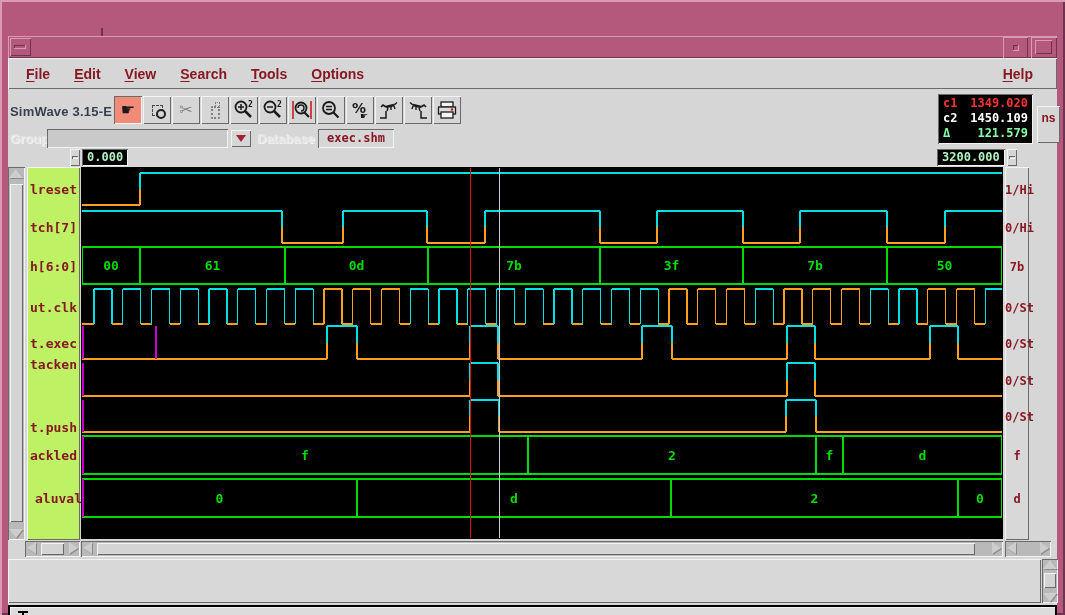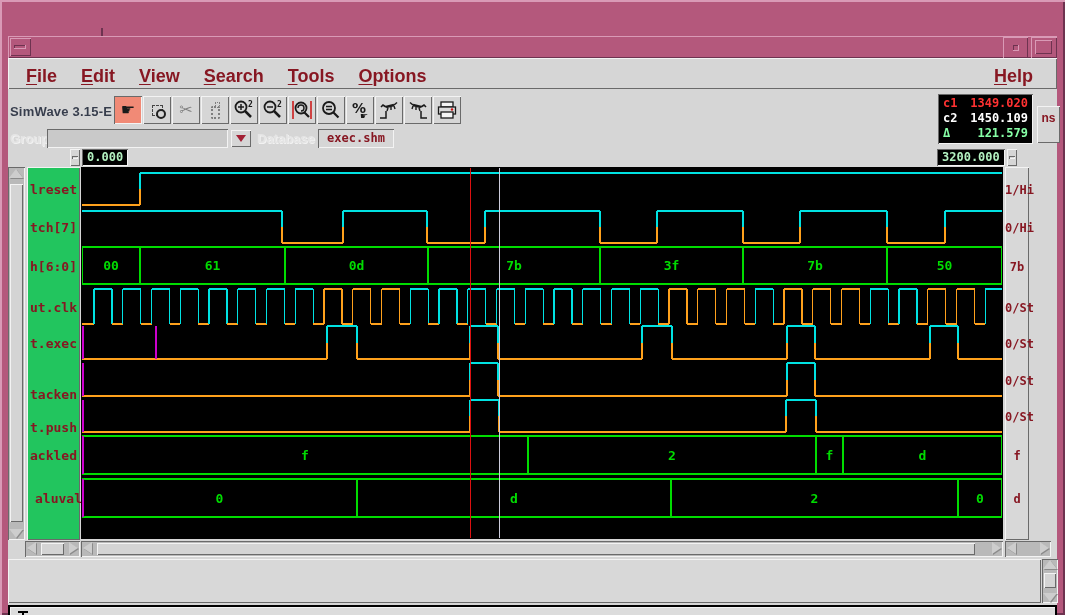--- a/index.html
+++ b/index.html
@@ -18,21 +18,21 @@
   #sysbtn{left:10px;top:10px;width:21px;height:18px;}
   #sysbtn .dash{position:absolute;left:4px;top:7px;width:12px;height:4px;box-shadow:inset -1px -1px 0 #d99ab6, inset 1px 1px 0 #6e3350;}
   #minbtn{left:1003px;top:9px;width:25px;height:21px;}
   #minbtn .dot{position:absolute;left:10px;top:8px;width:6px;height:6px;box-shadow:inset -1px -1px 0 #d99ab6, inset 1px 1px 0 #6e3350;}
   #maxbtn{left:1031px;top:9px;width:26px;height:21px;}
   #maxbtn .sq{position:absolute;left:4px;top:3px;width:17px;height:14px;box-shadow:inset 1px 1px 0 #d99ab6, inset -1px -1px 0 #6e3350;}
   .notch{background:#6e3350;}
   
   #menubar{left:8px;top:30px;width:1049px;height:31px;background:#d6d6d6;}
   .menu-item{position:relative;display:inline-block;padding:8px 12px 0 12px;height:29px;
-             font-size:18px;font-weight:bold;color:#871722;}
+             font-size:14px;font-weight:bold;color:#871722;}
   #menus{position:absolute;left:6px;top:0;}
   #menu-help{position:absolute;right:12px;top:0;}
   .ul{text-decoration:underline;text-underline-offset:2px;}
   
   #mainbg{left:8px;top:61px;width:1049px;height:547px;background:#d6d6d6;}
   
   #version{left:10px;top:76px;font-size:13px;font-weight:bold;color:#0f172a;opacity:.8;letter-spacing:.2px;}
   .tool{top:68px;width:28px;height:28px;background:#d6d6d6;display:flex;align-items:center;justify-content:center;}
   .tool.sel{background:#f18a76;box-shadow:inset 1px 1px 0 #6a6a6a, inset -1px -1px 0 #f3f3f3;}
   .tool svg{display:block;}
@@ -69,21 +69,21 @@
   #t-end{left:937px;width:68px;}
   
   .trough{background:#b9b9b9;}
   .thumb{background:#d4d4d4;position:absolute;}
   .arr{width:0;height:0;position:absolute;filter:drop-shadow(1px 1px 0 #8a8a8a);}
   .arr.up{border:7px solid transparent;border-bottom:9px solid #cdcdcd;border-top:none;left:1px;}
   .arr.dn{border:7px solid transparent;border-top:9px solid #cdcdcd;border-bottom:none;left:1px;}
   .arr.lf{border:6px solid transparent;border-right:9px solid #cdcdcd;border-left:none;top:1px;}
   .arr.rt{border:6px solid transparent;border-left:9px solid #cdcdcd;border-right:none;top:1px;}
   #vscroll{left:8px;top:139px;width:17px;height:373px;}
-  #names{left:27px;top:139px;width:53px;height:373px;background:#22c55e;}
+  #names{left:27px;top:139px;width:53px;height:373px;background:#bef264;}
   .sig-name{position:absolute;left:0;right:0;text-align:center;height:18px;line-height:18px;
             font-family:"DejaVu Sans Mono",monospace;font-weight:bold;font-size:13px;color:#871722;}
   #canvas{left:81px;top:139px;width:922px;height:372px;background:#000;}
   #values{left:1005px;top:139px;width:24px;height:373px;background:#d8d8d8;}
   .sig-val{position:absolute;left:0;right:0;text-align:center;height:16px;line-height:16px;
            font-family:"DejaVu Sans Mono",monospace;font-weight:bold;font-size:12px;color:#871722;}
   .hs{top:513px;height:16px;}
   #hs-names{left:25px;width:55px;}
   #hs-main{left:81px;width:922px;}
   #hs-vals{left:1005px;width:46px;}
@@ -243,21 +243,21 @@
     <div class="thumb raised" style="left:2px;top:17px;width:13px;height:338px;"></div>
     <div class="arr dn" style="bottom:2px"></div>
   </div>
 
   <div id="names" class="abs raised">
       <div class="sig-name" style="top: 14px;">lreset</div>
       <div class="sig-name" style="top: 52px;">tch[7]</div>
       <div class="sig-name" style="top: 91px;">h[6:0]</div>
       <div class="sig-name" style="top: 132px;">ut.clk</div>
       <div class="sig-name" style="top: 168px;">t.exec</div>
-      <div class="sig-name" style="top: 219px;">tacken</div>
+      <div class="sig-name" style="top: 189px;">tacken</div>
       <div class="sig-name" style="top: 252px;">t.push</div>
       <div class="sig-name" style="top: 280px;">ackled</div>
       <div class="sig-name" style="top: 323px; padding-left: 8px;">aluval</div>
     </div>
 
   <div id="canvas" class="abs">
     <svg id="wave" width="920" height="370" viewBox="0 0 920 370" style="position:absolute;left:1px;top:1px;shape-rendering:crispEdges;">
         <line x1="0" y1="37" x2="58" y2="37" stroke="#ffa11c" stroke-width="1.3"></line>
         <line x1="58" y1="5" x2="920" y2="5" stroke="#00e2e2" stroke-width="1.3"></line>
         <line x1="58" y1="5" x2="58" y2="21" stroke="#00e2e2" stroke-width="1.3"></line>

